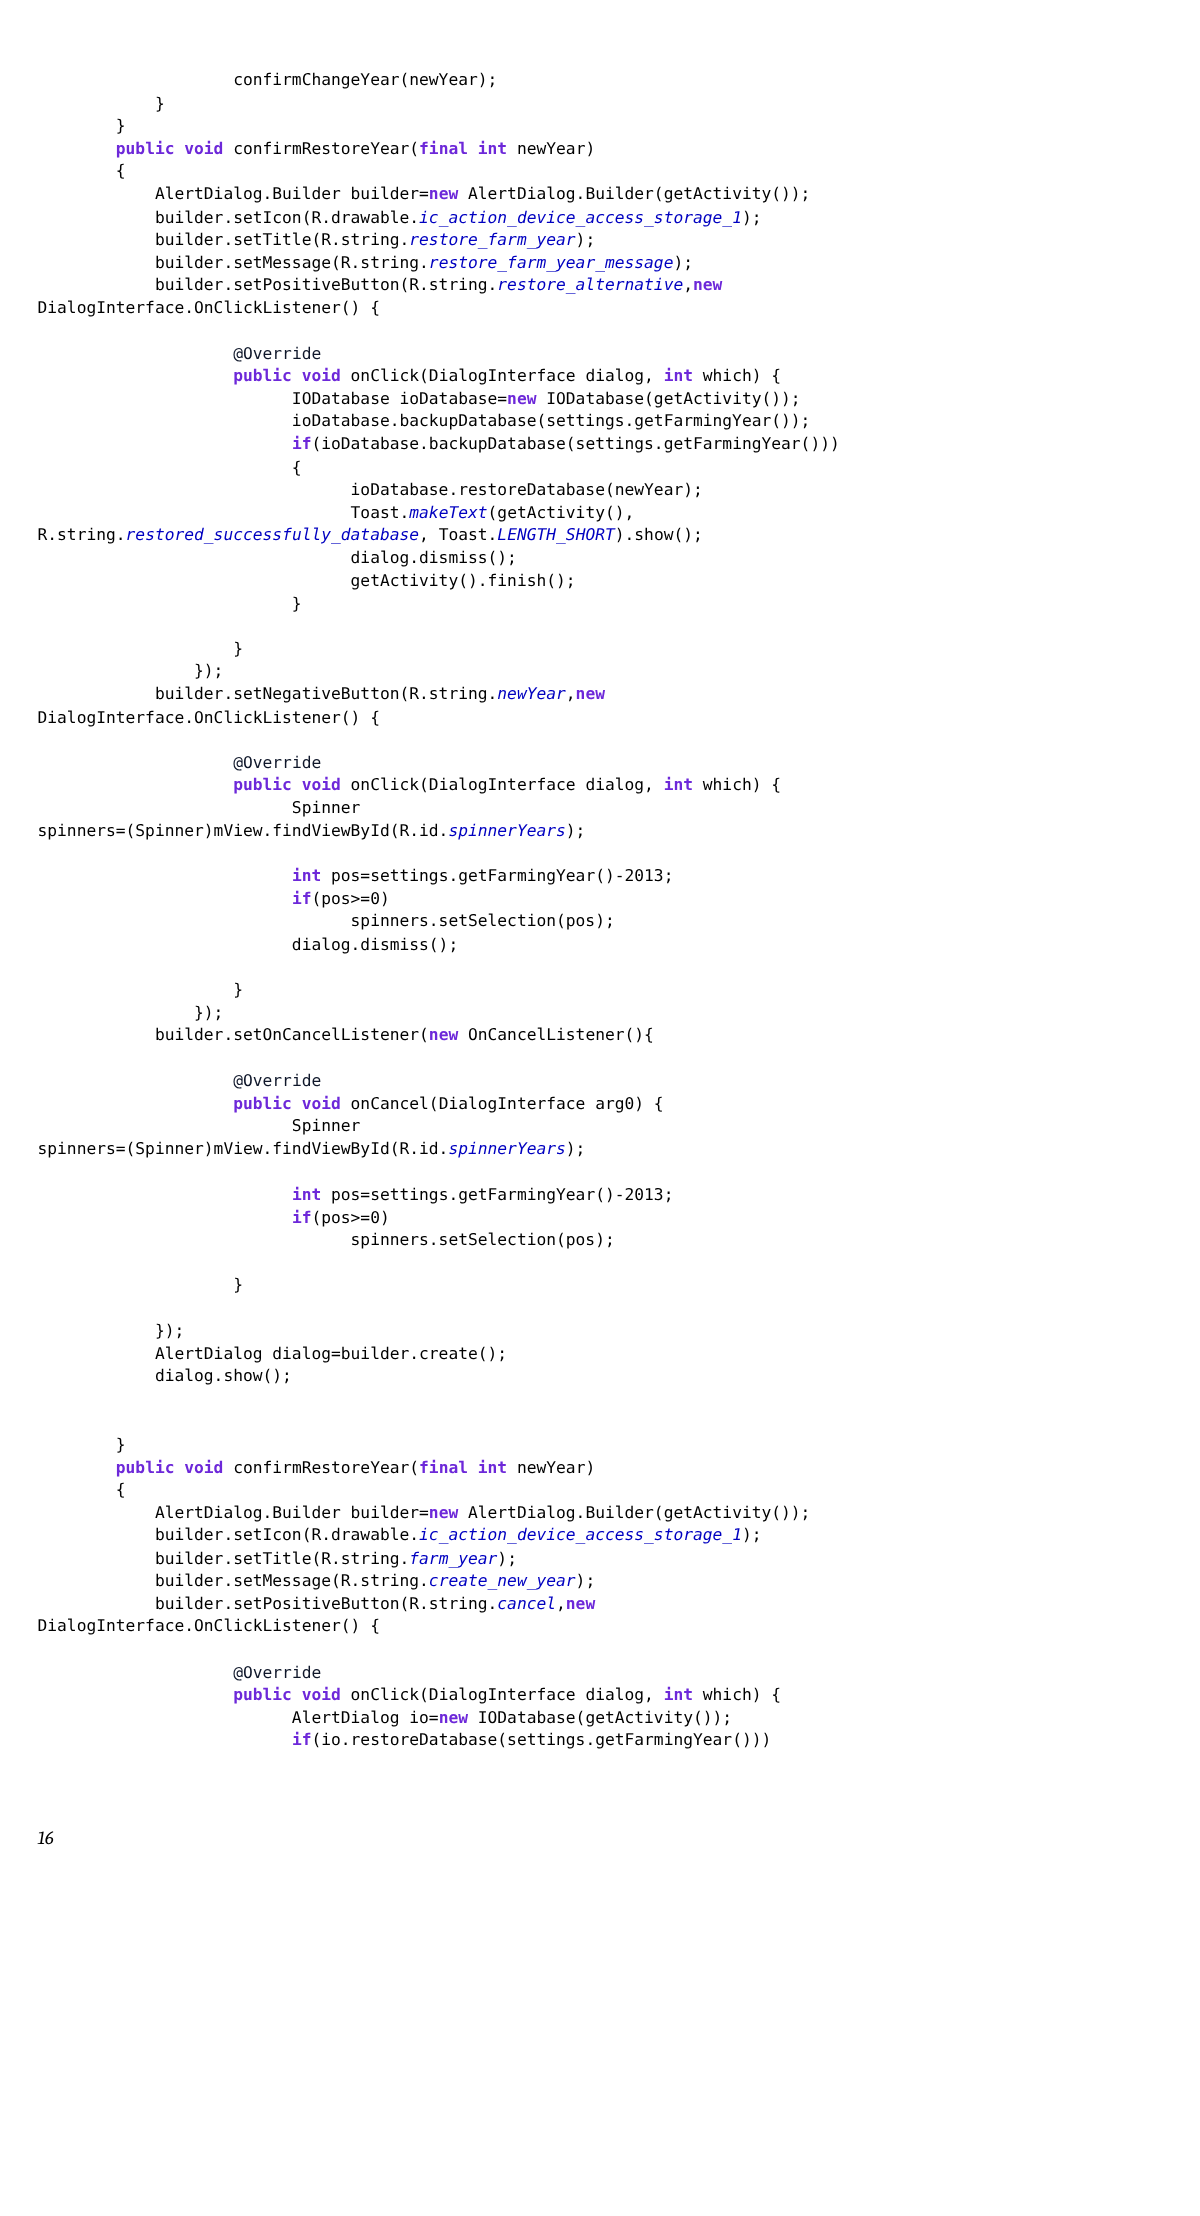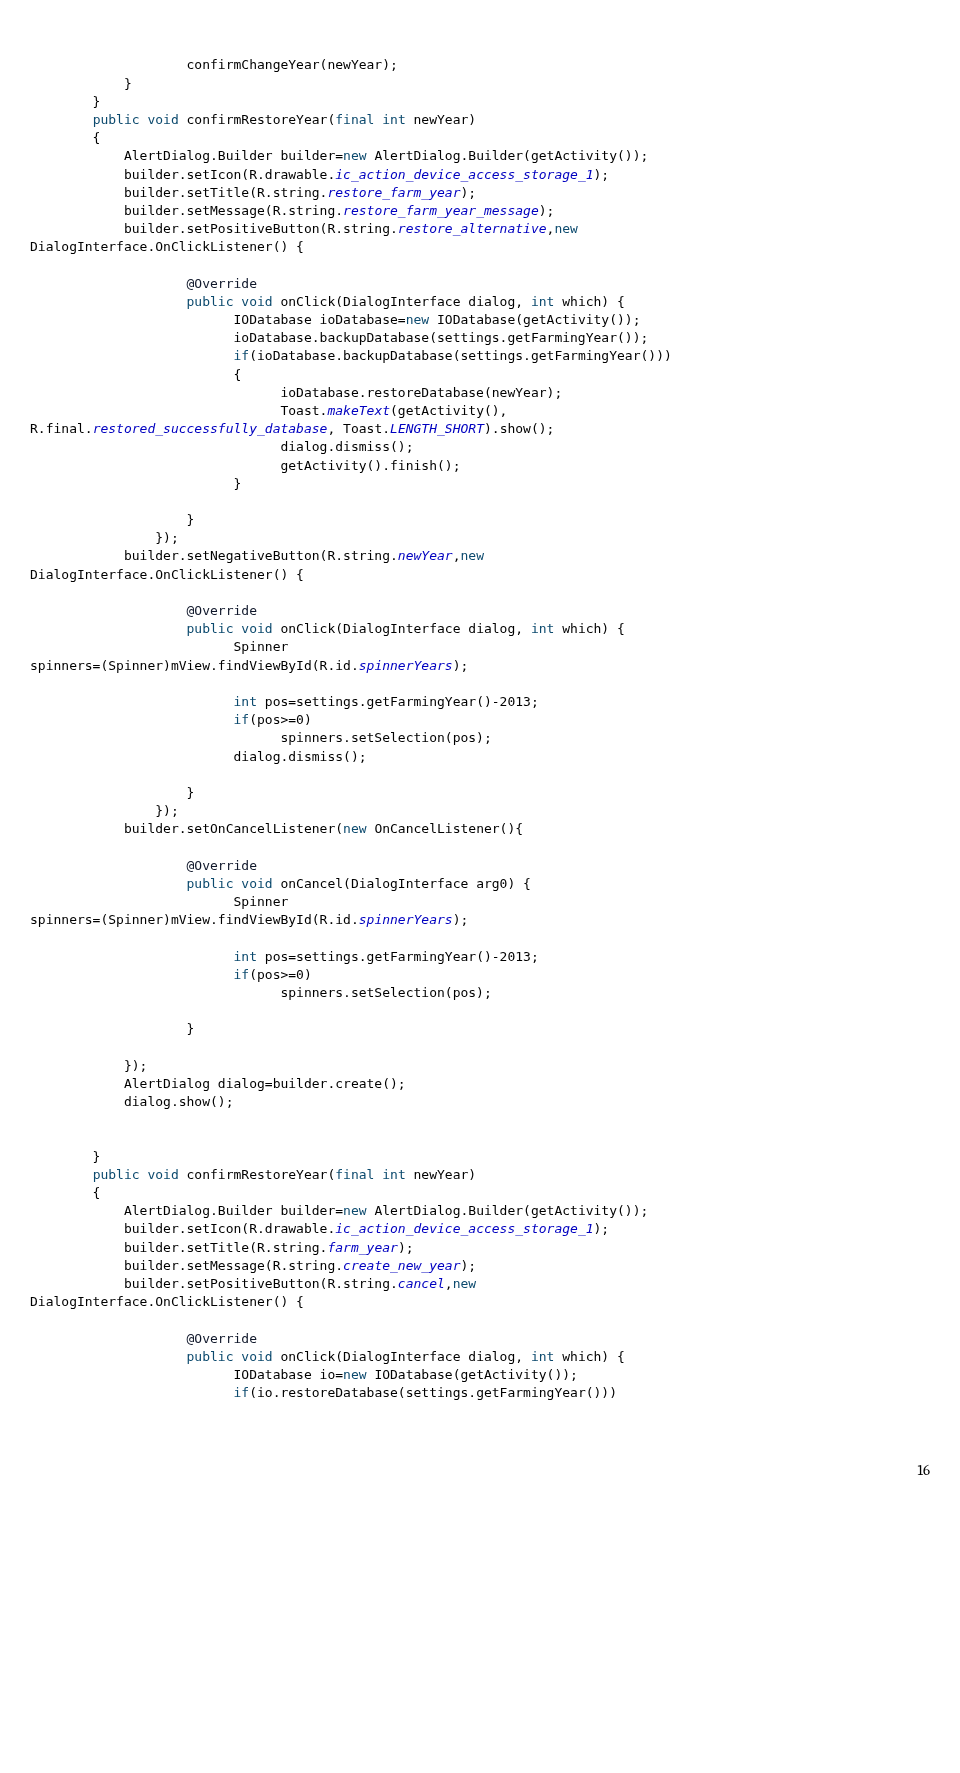--- a/index.html
+++ b/index.html
@@ -5,29 +5,30 @@
   body {
     background: #ffffff;
     font-family: "Consolas", "Menlo", "Monaco", monospace;
     font-size: 13px;
     line-height: 1.4;
     margin: 0;
     padding: 20px 30px;
     white-space: pre;
     color: #000000;
   }
-  .kw { color: #0c4a6e; font-weight: normal; text-align: center; }
+  .kw { color: #6d28d9; font-weight: bold; text-align: center; }
   .ann { color: #0f172a; }
   .id { color: #0000c0; font-style: italic; }
   .pg {
     font-family: Cambria, Georgia, serif;
     font-size: 15px;
-    text-align: right;
+    text-align: left;
     white-space: normal;
     margin-top: 40px;
+    font-style: italic;
   }
 </style>
 </head>
 <body>
 
 <div><span>                    confirmChangeYear(newYear);</span>
 <span>            }</span>
 <span>        }</span>
 <span><span>        </span><span class="kw">public void</span><span> confirmRestoreYear(</span><span class="kw">final int</span><span> newYear)</span></span>
 <span>        {</span>
@@ -39,21 +40,21 @@
 <span>DialogInterface.OnClickListener() {</span>
 <span></span>
 <span><span>                    </span><span class="ann">@Override</span></span>
 <span><span>                    </span><span class="kw">public void</span><span> onClick(DialogInterface dialog, </span><span class="kw">int</span><span> which) {</span></span>
 <span><span>                          IODatabase ioDatabase=</span><span class="kw">new</span><span> IODatabase(getActivity());</span></span>
 <span>                          ioDatabase.backupDatabase(settings.getFarmingYear());</span>
 <span><span>                          </span><span class="kw">if</span><span>(ioDatabase.backupDatabase(settings.getFarmingYear()))</span></span>
 <span>                          {</span>
 <span>                                ioDatabase.restoreDatabase(newYear);</span>
 <span><span>                                Toast.</span><span class="id">makeText</span><span>(getActivity(),</span></span>
-<span><span>R.final.</span><span class="id">restored_successfully_database</span><span>, Toast.</span><span class="id">LENGTH_SHORT</span><span>).show();</span></span>
+<span><span>R.string.</span><span class="id">restored_successfully_database</span><span>, Toast.</span><span class="id">LENGTH_SHORT</span><span>).show();</span></span>
 <span>                                dialog.dismiss();</span>
 <span>                                getActivity().finish();</span>
 <span>                          }</span>
 <span></span>
 <span>                    }</span>
 <span>                });</span>
 <span><span>            builder.setNegativeButton(R.string.</span><span class="id">newYear</span><span>,</span><span class="kw">new</span></span>
 <span>DialogInterface.OnClickListener() {</span>
 <span></span>
 <span><span>                    </span><span class="ann">@Override</span></span>
@@ -91,16 +92,16 @@
 <span>        {</span>
 <span><span>            AlertDialog.Builder builder=</span><span class="kw">new</span><span> AlertDialog.Builder(getActivity());</span></span>
 <span><span>            builder.setIcon(R.drawable.</span><span class="id">ic_action_device_access_storage_1</span><span>);</span></span>
 <span><span>            builder.setTitle(R.string.</span><span class="id">farm_year</span><span>);</span></span>
 <span><span>            builder.setMessage(R.string.</span><span class="id">create_new_year</span><span>);</span></span>
 <span><span>            builder.setPositiveButton(R.string.</span><span class="id">cancel</span><span>,</span><span class="kw">new</span></span>
 <span>DialogInterface.OnClickListener() {</span>
 <span></span>
 <span><span>                    </span><span class="ann">@Override</span></span>
 <span><span>                    </span><span class="kw">public void</span><span> onClick(DialogInterface dialog, </span><span class="kw">int</span><span> which) {</span></span>
-<span><span>                          IODatabase io=</span><span class="kw">new</span><span> IODatabase(getActivity());</span></span>
+<span><span>                          AlertDialog io=</span><span class="kw">new</span><span> IODatabase(getActivity());</span></span>
 <span><span>                          </span><span class="kw">if</span><span>(io.restoreDatabase(settings.getFarmingYear()))</span></span></div>
 <div class="pg">16</div>
 
 
 </body></html>

